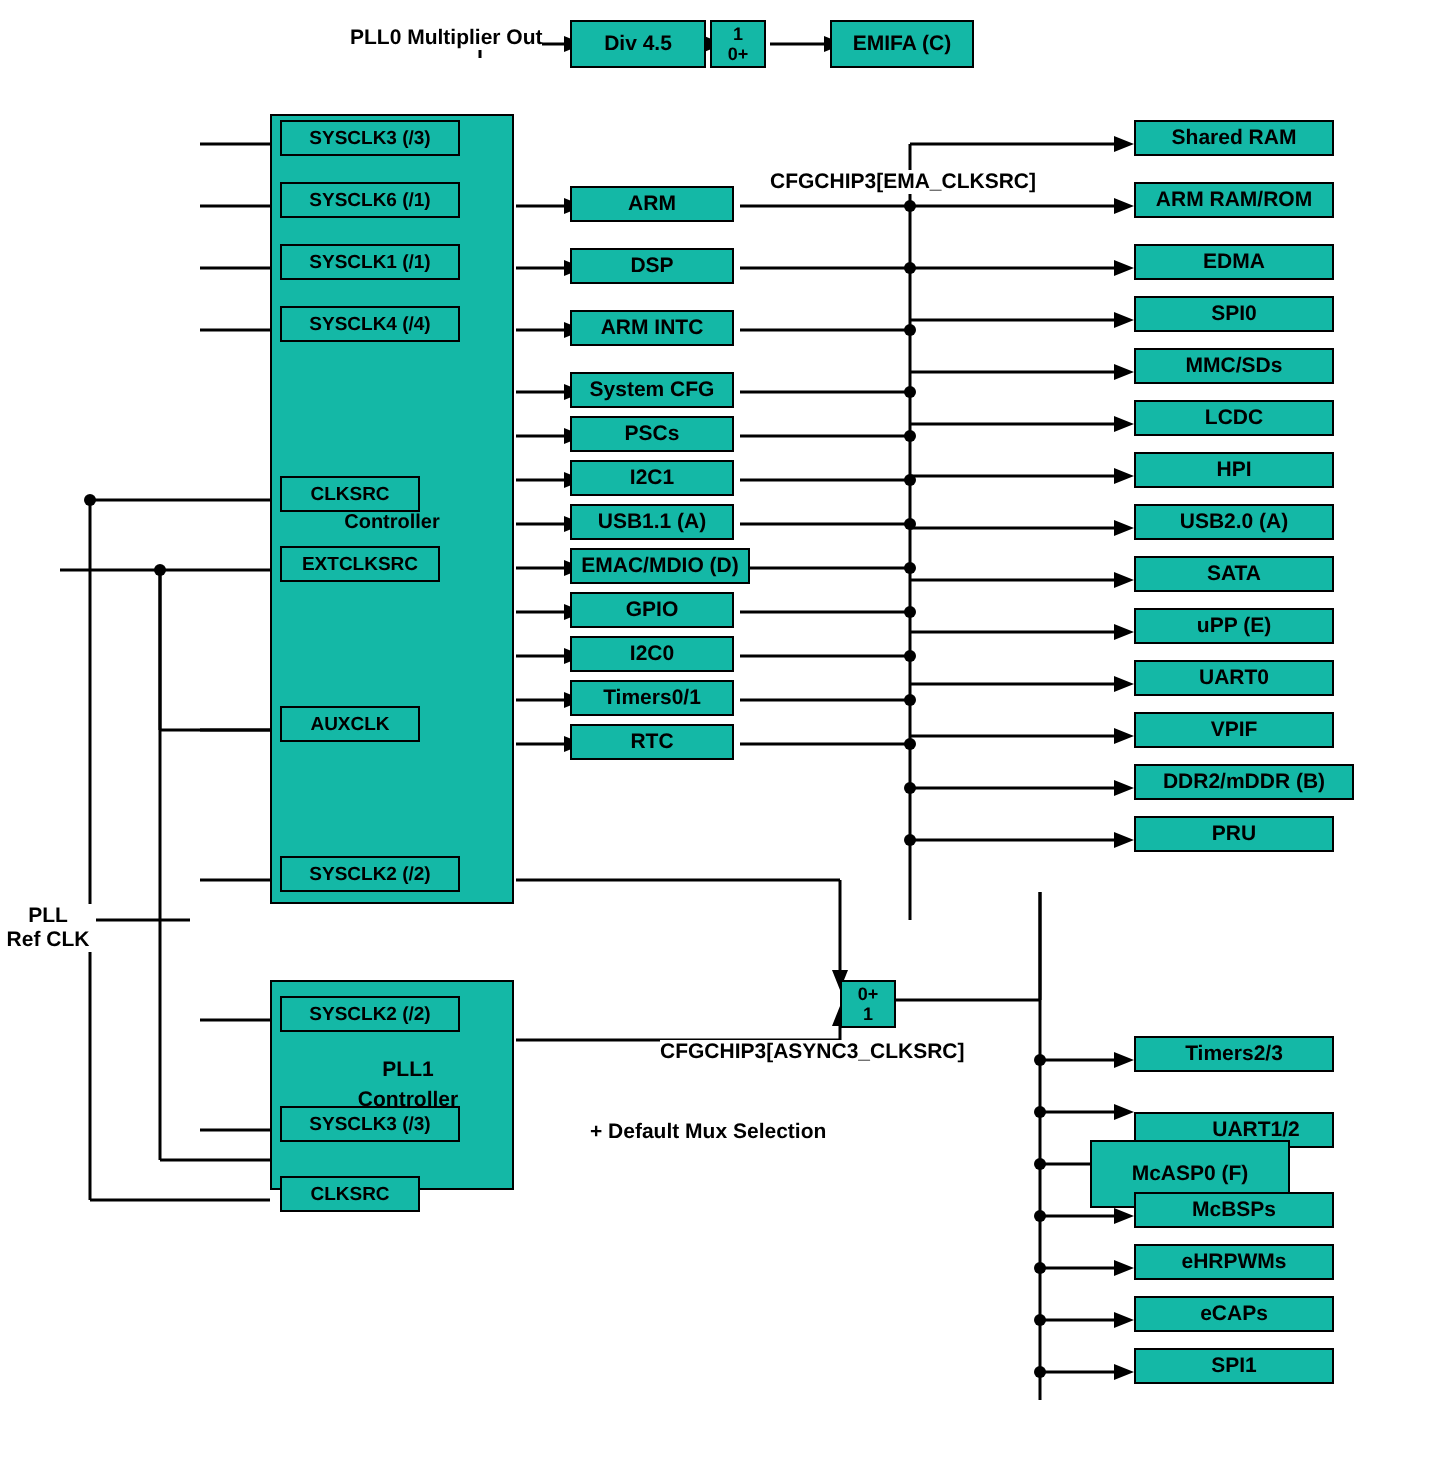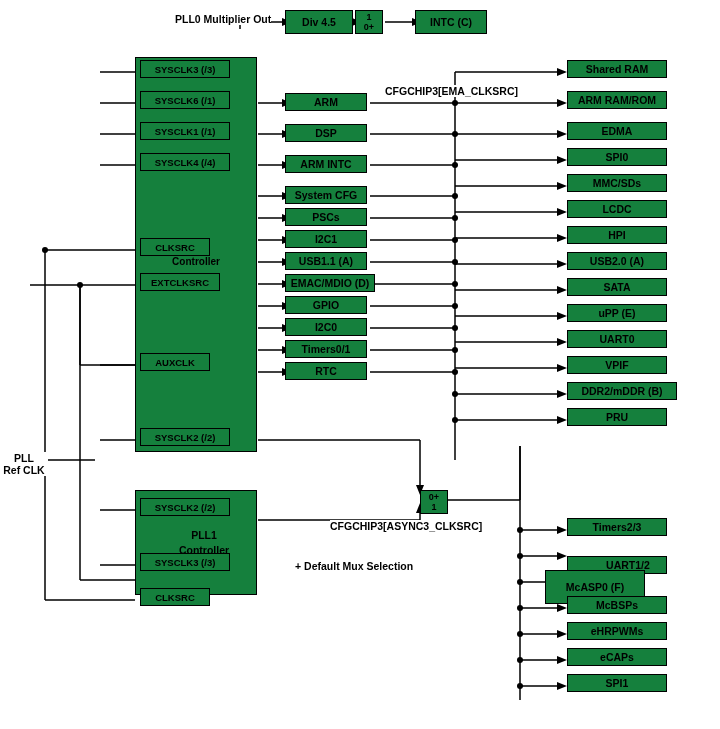--- a/index.html
+++ b/index.html
@@ -13,21 +13,21 @@
       position: relative;
     }
     .diagram {
       position: relative;
       width: 720px;
       height: 729px;
     }
     .box {
       position: absolute;
       border: 1.5px solid #000;
-      background: #15803d;
+      background: #14b8a6;
       display: flex;
       align-items: center;
       justify-content: center;
       text-align: center;
       font-size: 10.5px;
       font-weight: bold;
     }
     .label {
       position: absolute;
       font-size: 10.5px;
@@ -261,21 +261,21 @@
 </svg>
 
 <div class="label" style="left:175px; top:13px;">PLL0 Multiplier Out</div>
 
 <div class="box" style="left:285px; top:10px; width:68px; height:24px;">Div 4.5</div>
 
 <div class="box" style="left:355px; top:10px; width:28px; height:24px; font-size:9px;">
   <span style="font-size:9px; font-weight:bold;">1<br>0+</span>
 </div>
 
-<div class="box" style="left:415px; top:10px; width:72px; height:24px;">INTC  (C)</div>
+<div class="box" style="left:415px; top:10px; width:72px; height:24px;">EMIFA  (C)</div>
 
 <div class="box" style="left:135px; top:57px; width:122px; height:395px; font-size:10px;">
   <div style="position:absolute; top:50%; left:50%; transform:translate(-50%,-50%); text-align:center; line-height:1.4;">
     <span>PLL0<br>Controller</span>
   </div>
 </div>
 
 <div class="box" style="left:140px; top:60px; width:90px; height:18px; font-size:9.5px; border:1.5px solid #000;">SYSCLK3 (/3)</div>
 <div class="box" style="left:140px; top:91px; width:90px; height:18px; font-size:9.5px; border:1.5px solid #000;">SYSCLK6 (/1)</div>
 <div class="box" style="left:140px; top:122px; width:90px; height:18px; font-size:9.5px; border:1.5px solid #000;">SYSCLK1 (/1)</div>

